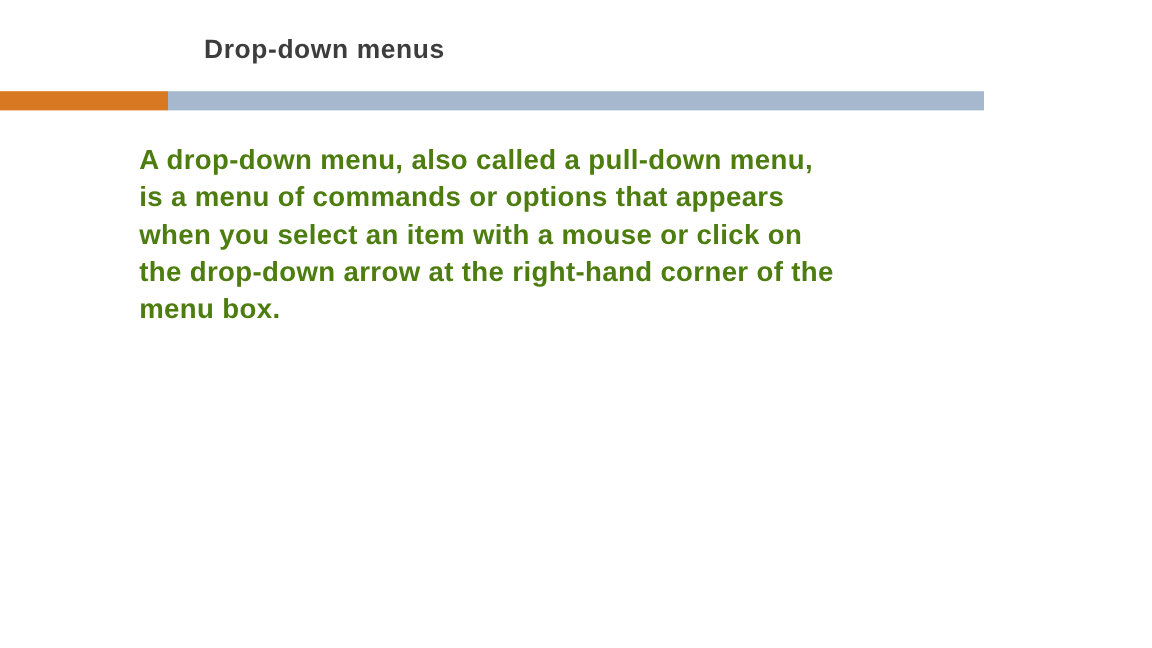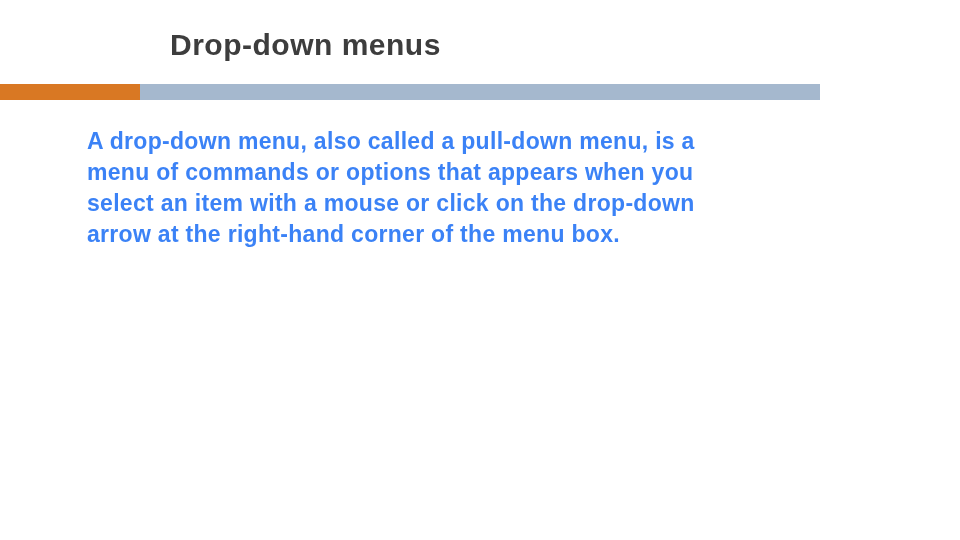--- a/index.html
+++ b/index.html
@@ -14,21 +14,21 @@
       font-family: "Gill Sans", "Gill Sans MT", "Trebuchet MS", sans-serif;
       overflow: hidden;
     }
     .slide {
       width: 960px;
       height: 540px;
       position: relative;
       padding-top: 28px;
     }
     .title {
-      font-size: 30px;
+      font-size: 22px;
       font-weight: 700;
       color: #3d3d3d;
       padding-left: 170px;
       letter-spacing: 0.5px;
       margin-bottom: 22px;
     }
     .divider {
       display: flex;
       width: 820px;
       height: 16px;
@@ -38,26 +38,26 @@
       width: 140px;
       height: 16px;
       background: #d97823;
     }
     .divider-bar {
       flex: 1;
       height: 16px;
       background: #a5b8ce;
     }
     .body {
-      padding-left: 87px;
+      padding-left: 116px;
       padding-right: 260px;
       font-size: 23px;
       line-height: 1.35;
       font-weight: 700;
-      color: #3b82f6;
+      color: #4d7c0f;
       letter-spacing: 0.3px;
     }
   </style>
 </head>
 <body>
 
 <div class="slide">
   <h1 class="title">Drop-down menus</h1>
   <div class="divider">
     <div class="divider-accent"></div>

